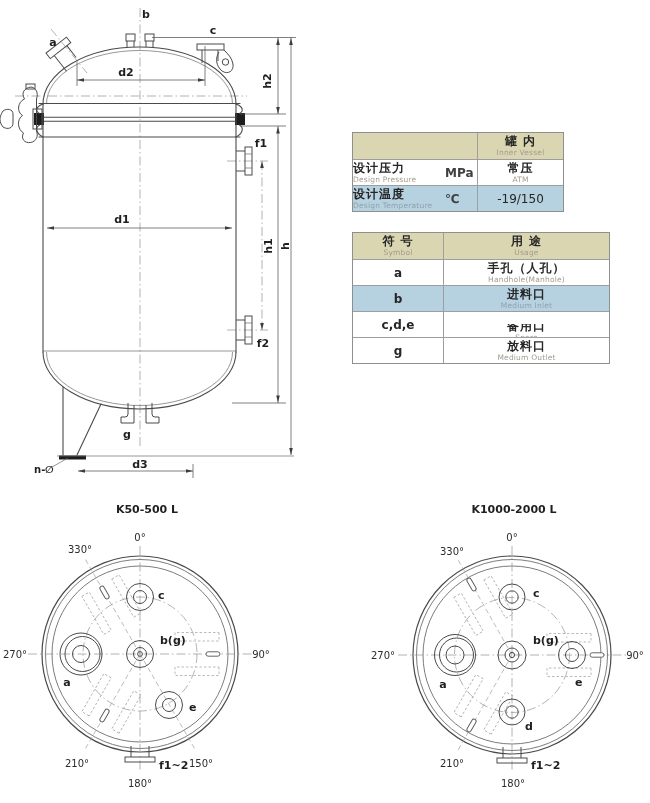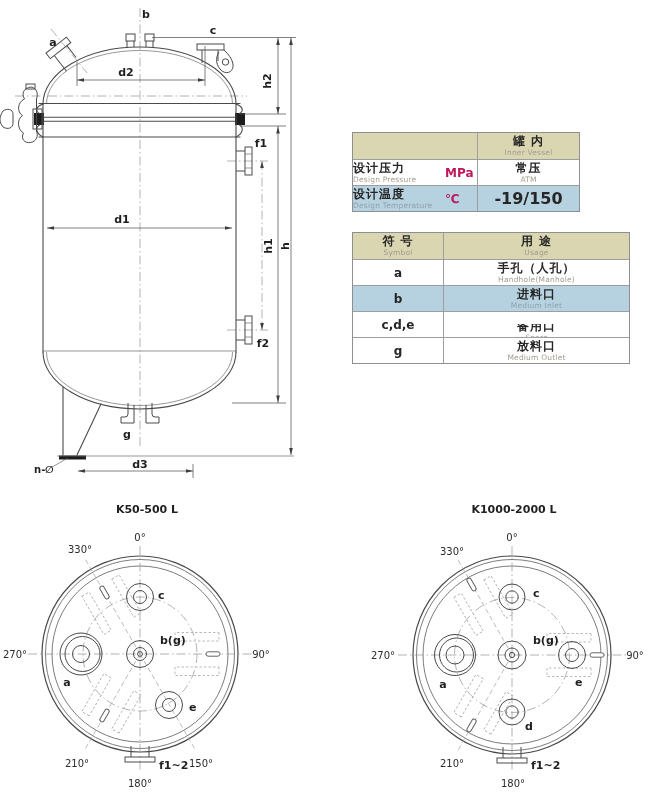--- a/index.html
+++ b/index.html
@@ -33,24 +33,24 @@
   .trow:first-child{border-top:none;}
   .cell{display:flex;flex-direction:column;justify-content:center;align-items:center;
         box-sizing:border-box;overflow:hidden;}
   .c1{border-right:1px solid #9e9e9e;}
   .head{background:#dbd6b2;}
   .alt{background:#b6d1e0;}
   .zh{font-size:12px;font-weight:bold;color:#262626;letter-spacing:1px;line-height:13px;white-space:nowrap;}
   .en{font-size:7.5px;color:#a09c8e;line-height:9px;letter-spacing:0.2px;white-space:nowrap;}
   .alt .en{color:#8fa3ad;}
   .sym{font-size:12px;font-weight:bold;color:#262626;}
-  .val{font-size:16px;font-weight:bold;color:#262626;}
+  .val{font-size:12px;font-weight:normal;color:#262626;}
   .paramcell{flex-direction:row;justify-content:flex-start;align-items:center;}
   .pname{width:92px;display:flex;flex-direction:column;align-items:flex-start;justify-content:center;}
-  .unit{width:31px;text-align:left;font-size:12px;color:#be185d;font-weight:600;}
+  .unit{width:31px;text-align:left;font-size:12px;color:#404040;font-weight:600;}
 </style>
 </head>
 <body>
 
 <div class="canvas">
 
 <svg class="art" width="650" height="803" viewBox="0 0 650 803">
 
   <g>
 
@@ -331,21 +331,21 @@
     <text class="deg" x="513" y="787" text-anchor="middle">180°</text>
     <text class="lbl" x="531" y="769">f1~2</text>
     <text class="lbl" x="533" y="597">c</text>
     <text class="lbl" x="533" y="644">b(g)</text>
     <text class="lbl" x="443" y="688" text-anchor="middle">a</text>
     <text class="lbl" x="575" y="686">e</text>
     <text class="lbl" x="525" y="730">d</text>
   </g>
 </svg>
 
-<div class="tbl" style="left:352px;top:132px;width:228px;">
+<div class="tbl" style="left:352px;top:132px;width:212px;">
   <div class="trow head">
     <div class="cell c1" style="width:125px;"></div>
     <div class="cell" style="flex:1;">
       <div class="zh">罐 内</div>
       <div class="en">Inner Vessel</div>
     </div>
   </div>
   <div class="trow">
     <div class="cell c1 paramcell" style="width:125px;">
       <div class="pname">
@@ -366,21 +366,21 @@
         <div class="en">Design Temperature</div>
       </div>
       <div class="unit">℃</div>
     </div>
     <div class="cell" style="flex:1;">
       <div class="val">-19/150</div>
     </div>
   </div>
 </div>
 
-<div class="tbl" style="left:352px;top:232px;width:278px;">
+<div class="tbl" style="left:352px;top:232px;width:258px;">
   <div class="trow head">
     <div class="cell c1" style="width:91px;">
       <div class="zh">符 号</div>
       <div class="en">Symbol</div>
     </div>
     <div class="cell" style="flex:1;">
       <div class="zh">用 途</div>
       <div class="en">Usage</div>
     </div>
   </div>

